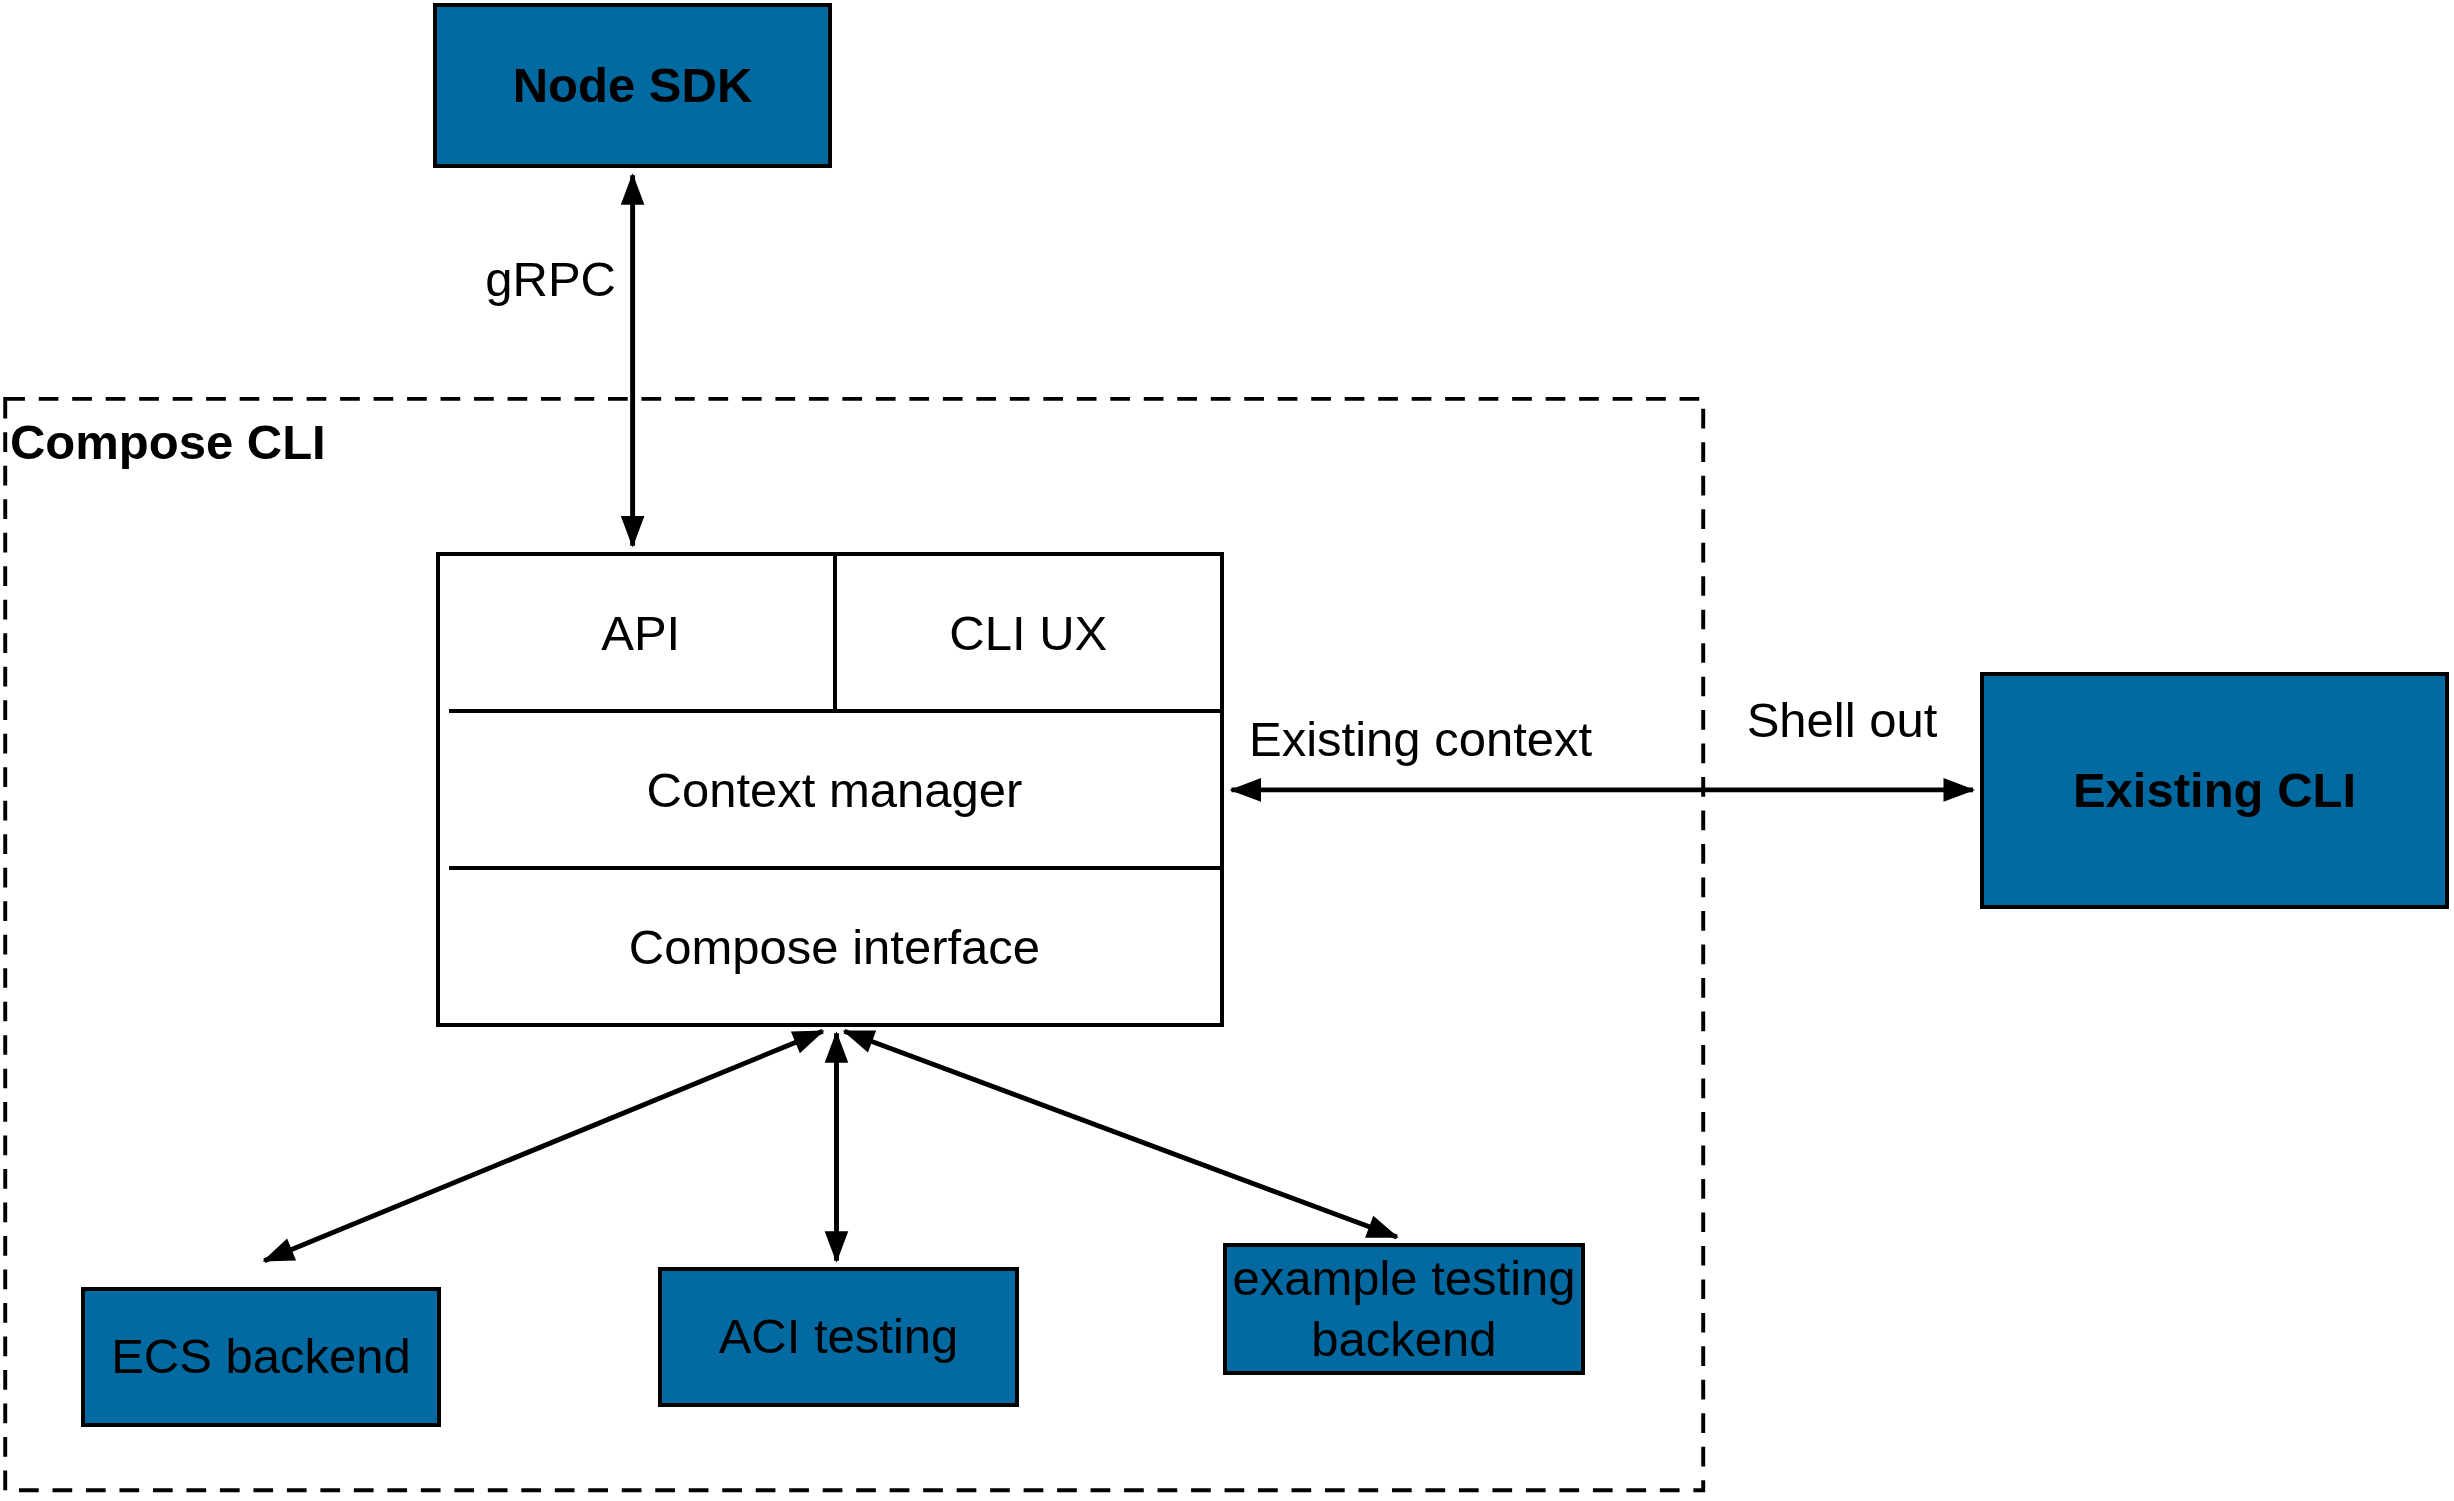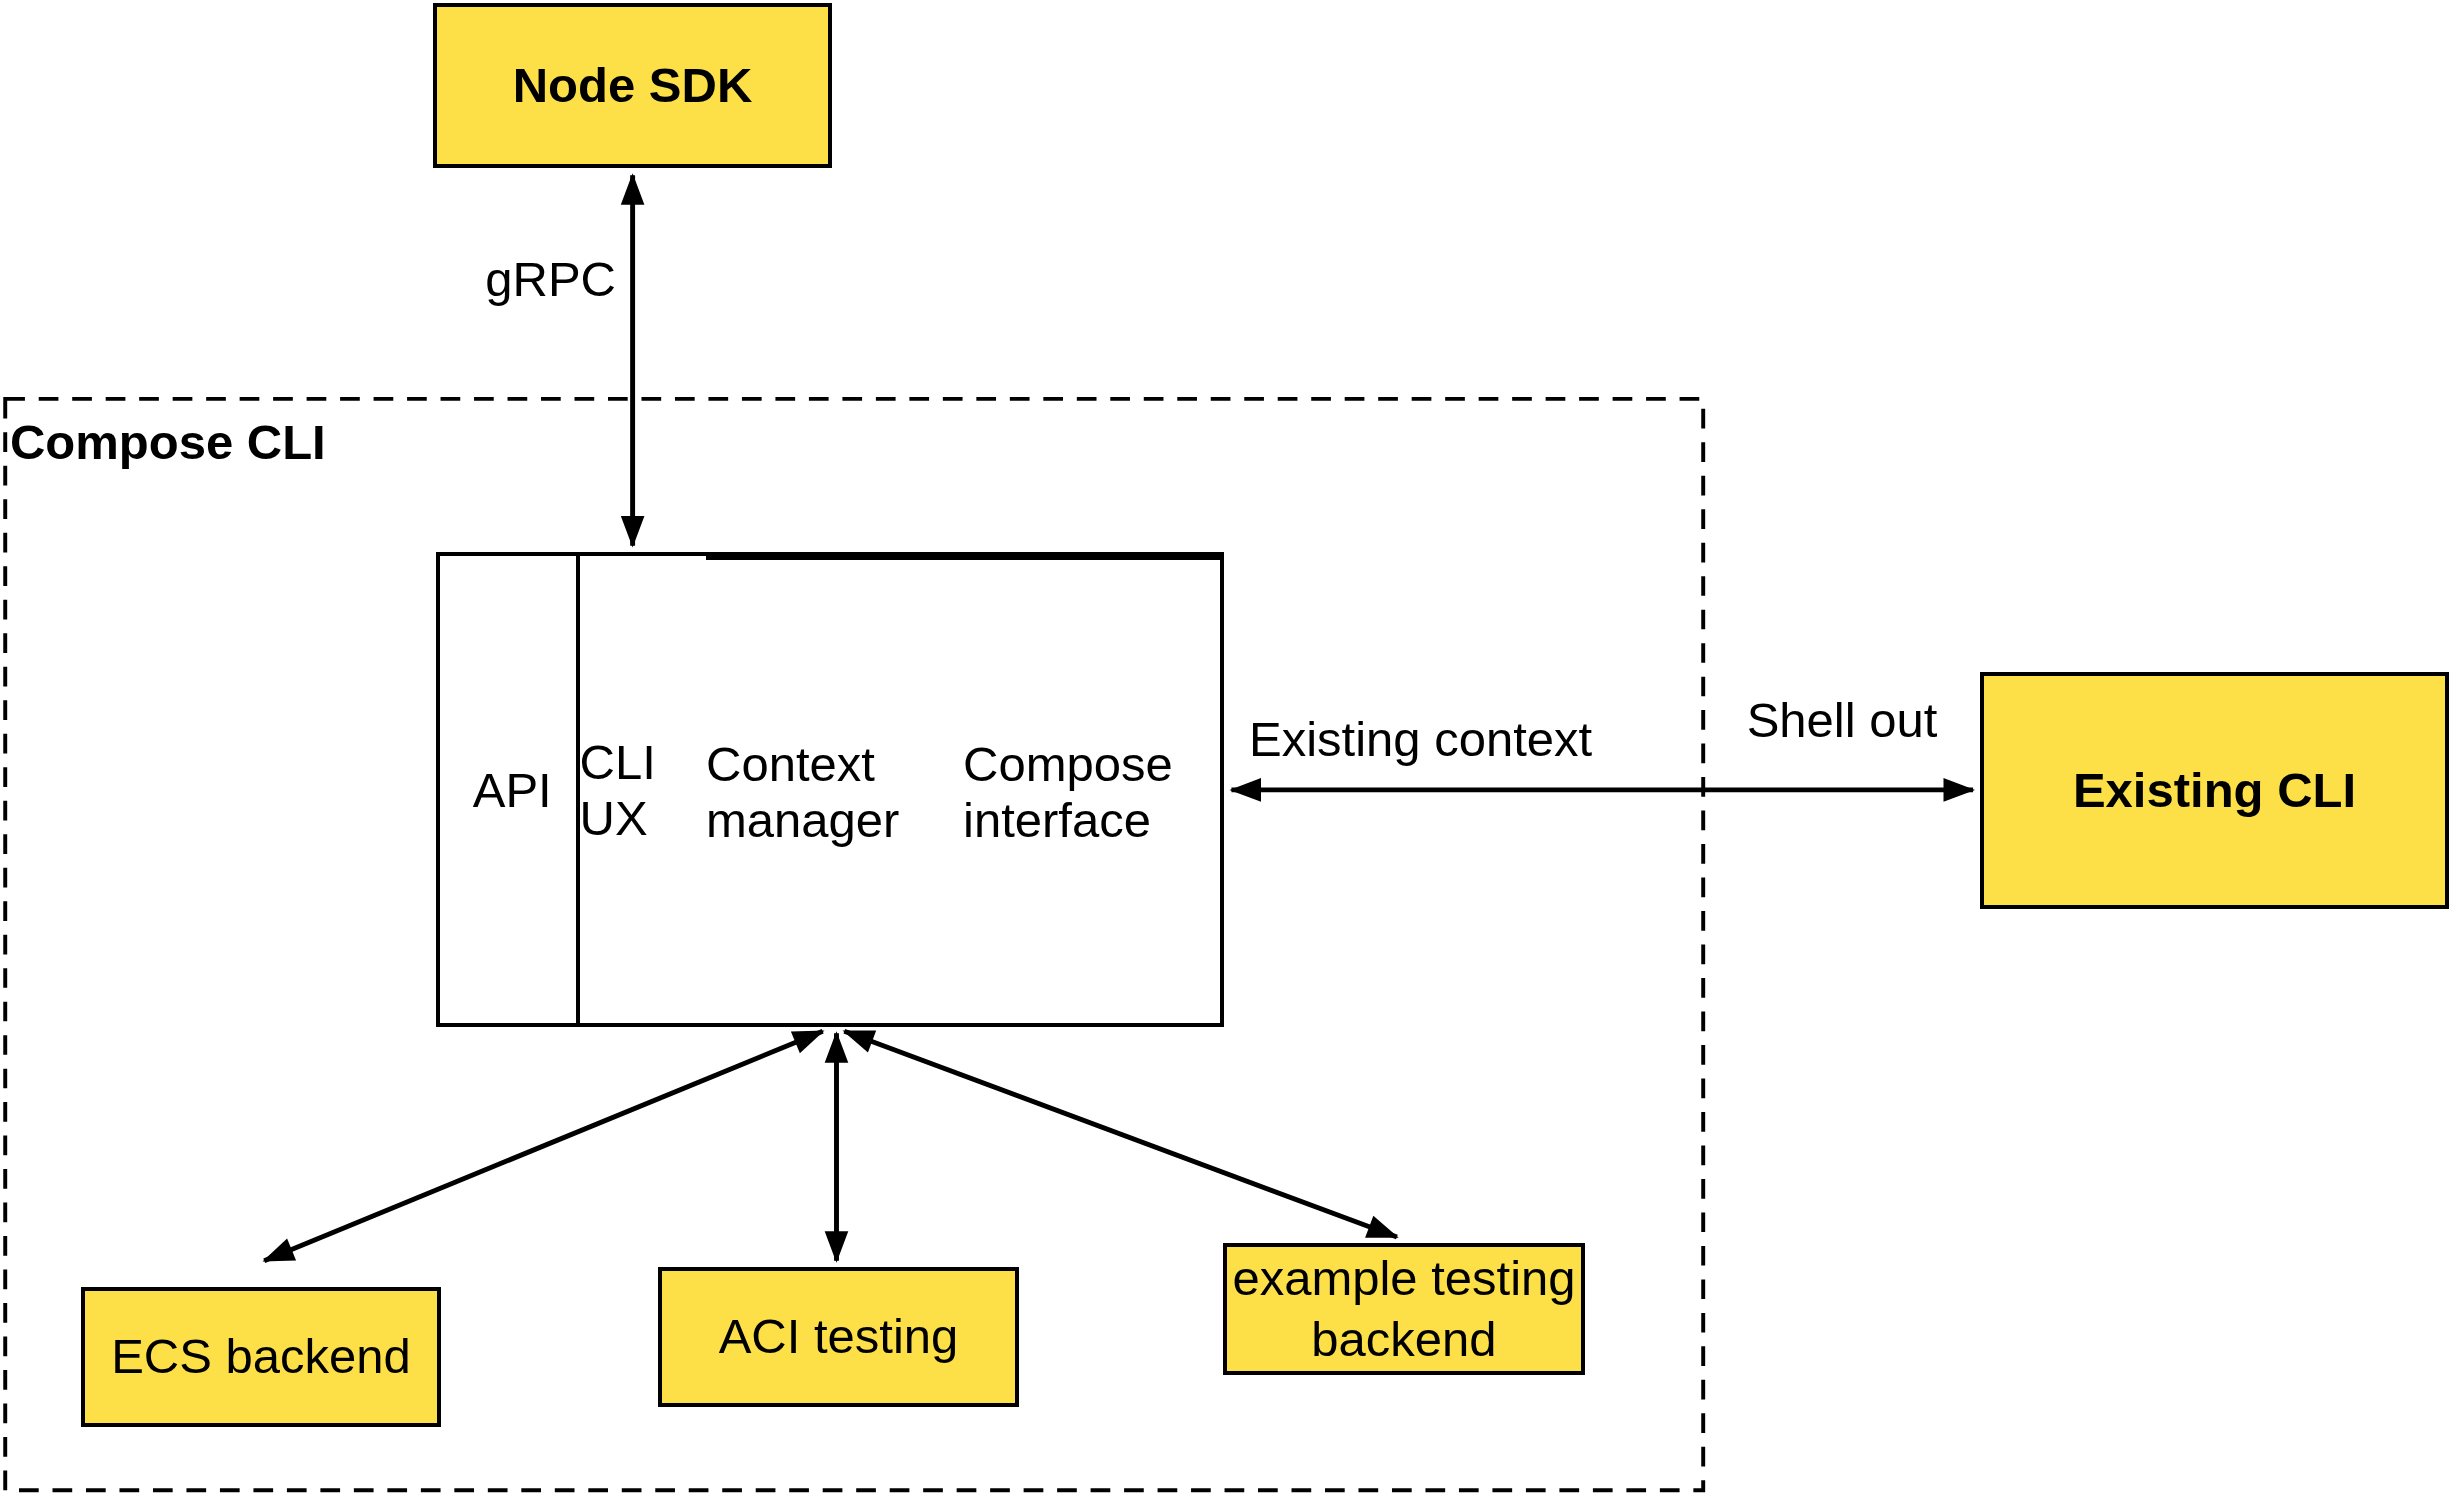--- a/index.html
+++ b/index.html
@@ -14,21 +14,21 @@
   }
   .overlay {
     position: absolute;
     left: 0; top: 0;
     width: 2455px; height: 1501px;
     pointer-events: none;
   }
   .box {
     position: absolute;
     border: 4.9px solid #000000;
-    background: #fde047;
+    background: #0369a1;
     box-sizing: border-box;
     display: flex;
     align-items: center;
     justify-content: center;
     text-align: center;
     font-size: 49px;
     line-height: 1.25;
   }
   .bold { font-weight: bold; }
 
@@ -39,21 +39,21 @@
   #example-backend { left: 1223px; top: 1243px; width: 362px; height: 132px; }
 
   .composite {
     position: absolute;
     left: 436px; top: 552px;
     width: 788px; height: 475px;
     border: 4.9px solid #000000;
     box-sizing: border-box;
     background: #ffffff;
     display: flex;
-    flex-direction: row;
+    flex-direction: column;
     padding-left: 9px;
   }
   .crow {
     flex: 1;
     display: flex;
     align-items: center;
     justify-content: center;
     font-size: 49px;
   }
   .crow + .crow { border-top: 4.9px solid #000000; }

